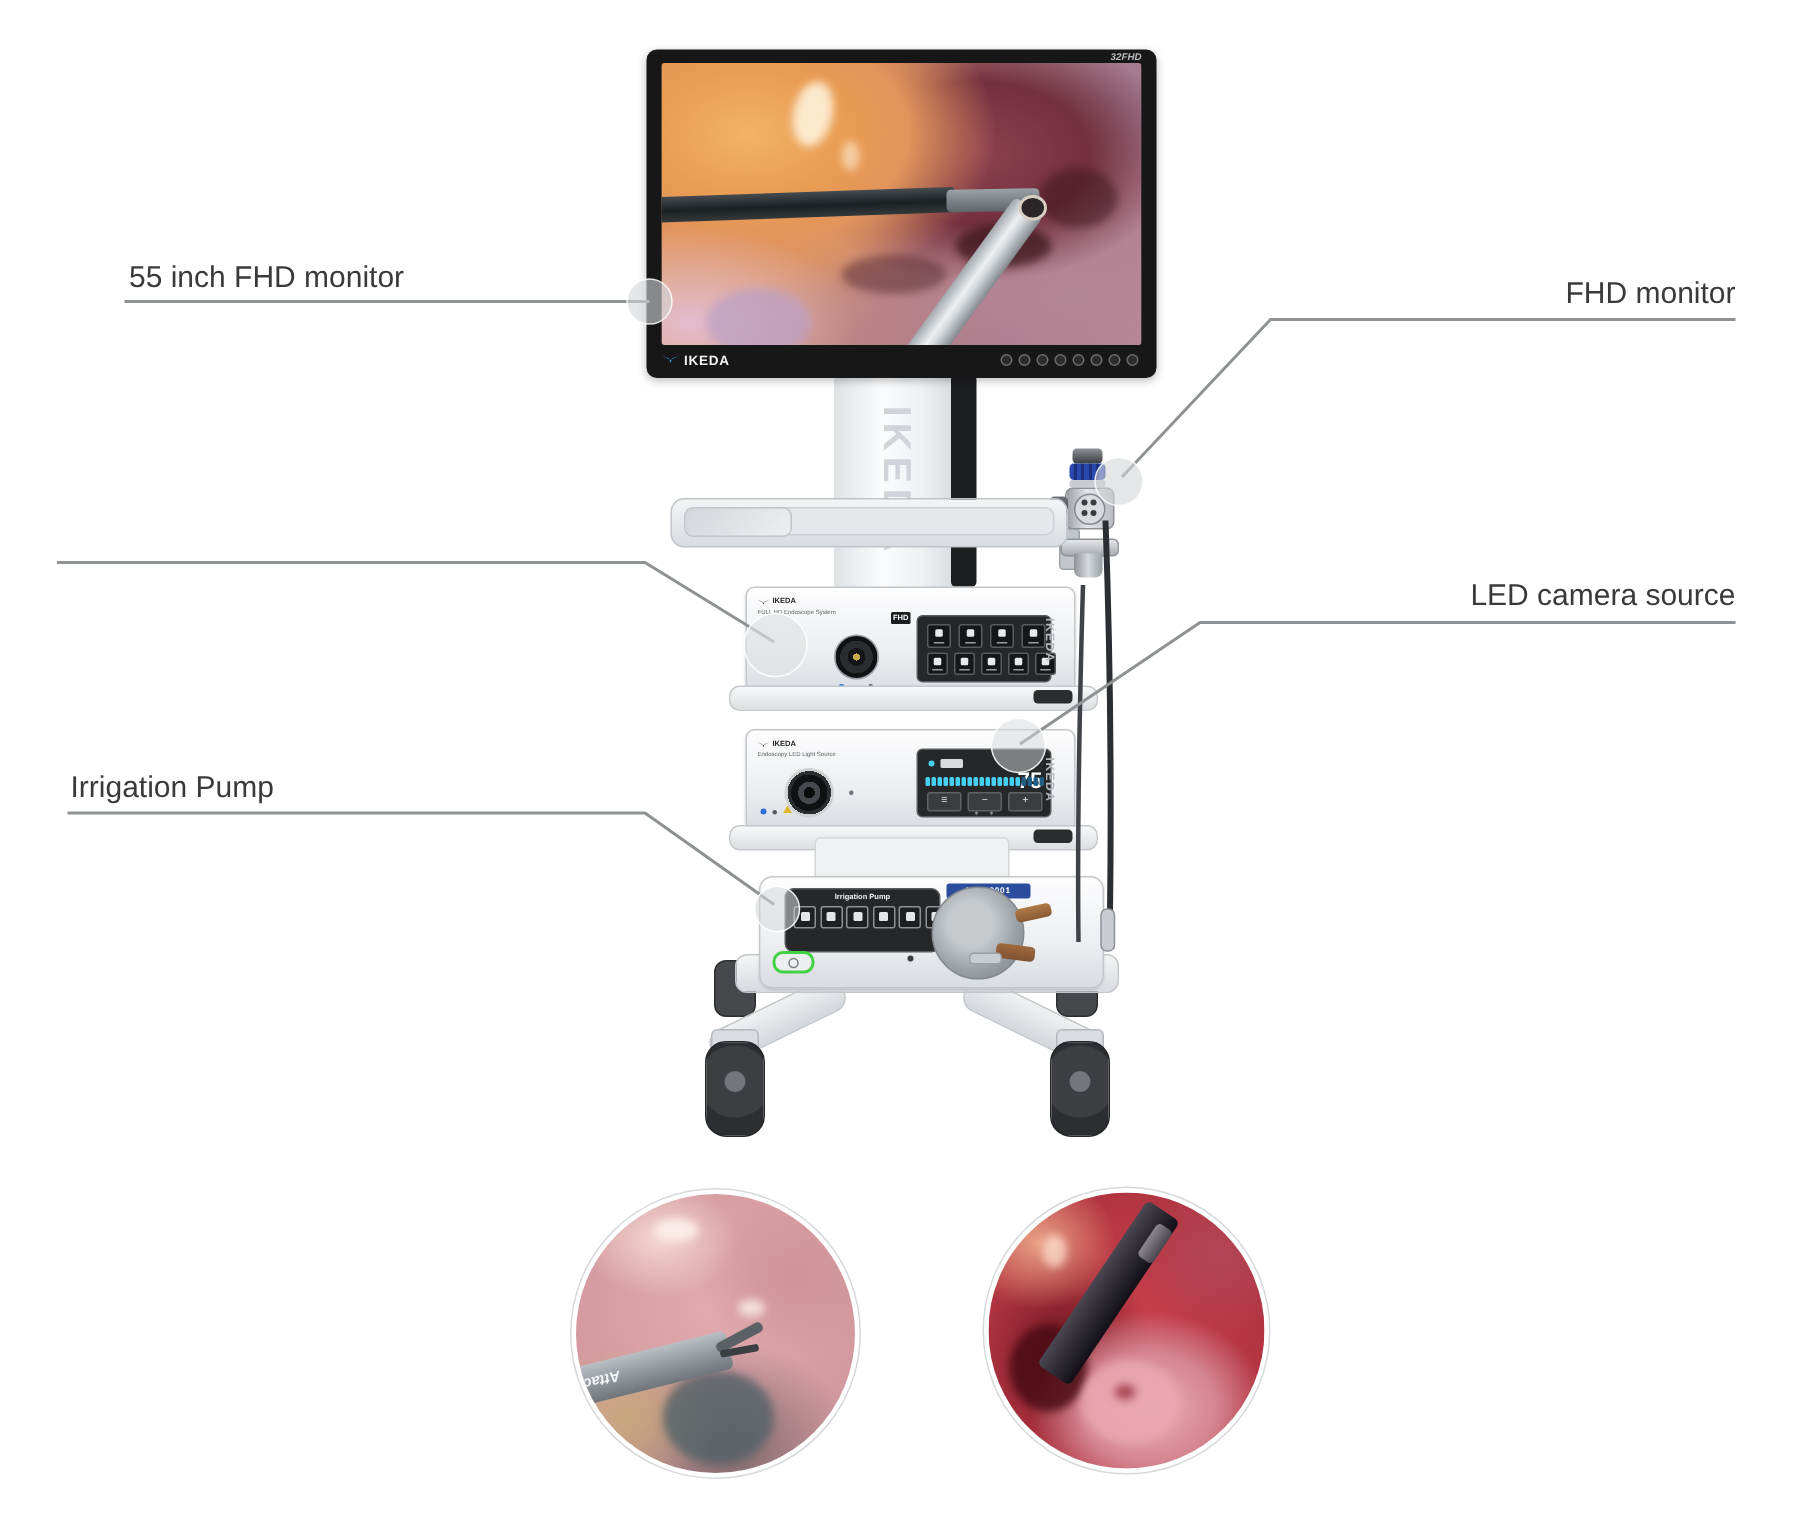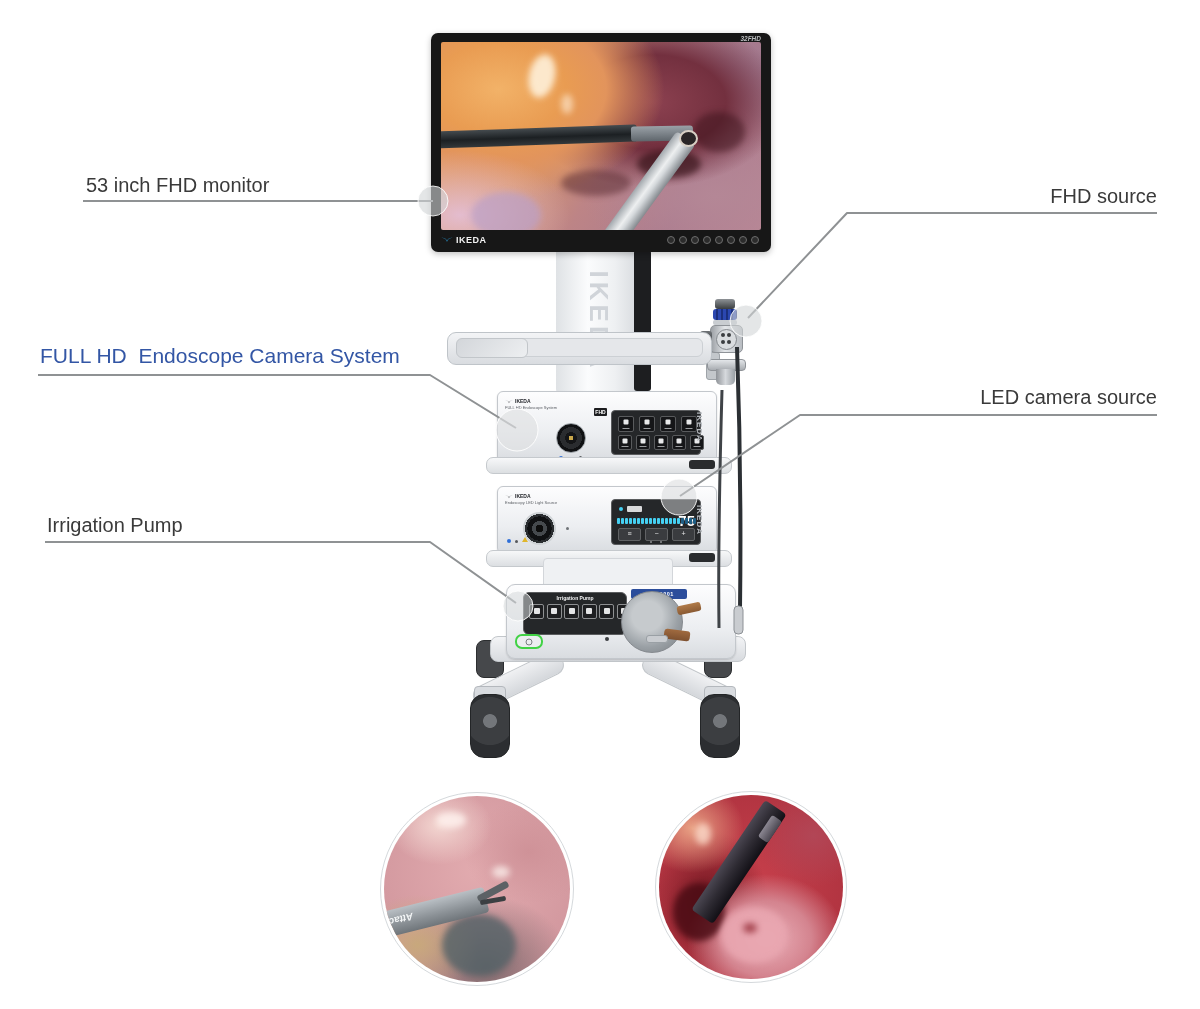--- a/index.html
+++ b/index.html
@@ -336,18 +336,17 @@
     <polyline points="1157,415 800,415 680,496" fill="none" stroke="#8f9294" stroke-width="2" stroke-linejoin="round"></polyline>
     <polyline points="45,542 430,542 516,603" fill="none" stroke="#8f9294" stroke-width="2" stroke-linejoin="round"></polyline>
 
     <circle cx="433" cy="201" r="15" fill="rgba(210,213,215,0.6)" stroke="rgba(255,255,255,0.85)"></circle>
     <circle cx="746" cy="321" r="16" fill="rgba(210,213,215,0.6)" stroke="rgba(255,255,255,0.85)"></circle>
     <circle cx="517" cy="430" r="21" fill="rgba(222,224,226,0.65)" stroke="rgba(255,255,255,0.9)"></circle>
     <circle cx="679" cy="497" r="18" fill="rgba(214,216,218,0.5)" stroke="rgba(255,255,255,0.9)"></circle>
     <circle cx="518" cy="606" r="15" fill="rgba(214,216,218,0.55)" stroke="rgba(255,255,255,0.9)"></circle>
   </svg>
 
-  <div class="lbl" style="left:86px;top:174px;">53 inch FHD monitor</div>
-  <div class="lbl right" style="right:43px;top:185px;">FHD source</div>
-  <div class="lbl blue" style="left:40px;top:344px;">FULL HD  Endoscope Camera System</div>
+  <div class="lbl" style="left:86px;top:174px;">55 inch FHD monitor</div>
+  <div class="lbl right" style="right:43px;top:185px;">FHD monitor</div>
   <div class="lbl right" style="right:43px;top:386px;">LED camera source</div>
   <div class="lbl" style="left:47px;top:514px;">Irrigation Pump</div>
 </div>
 
 </body></html>

